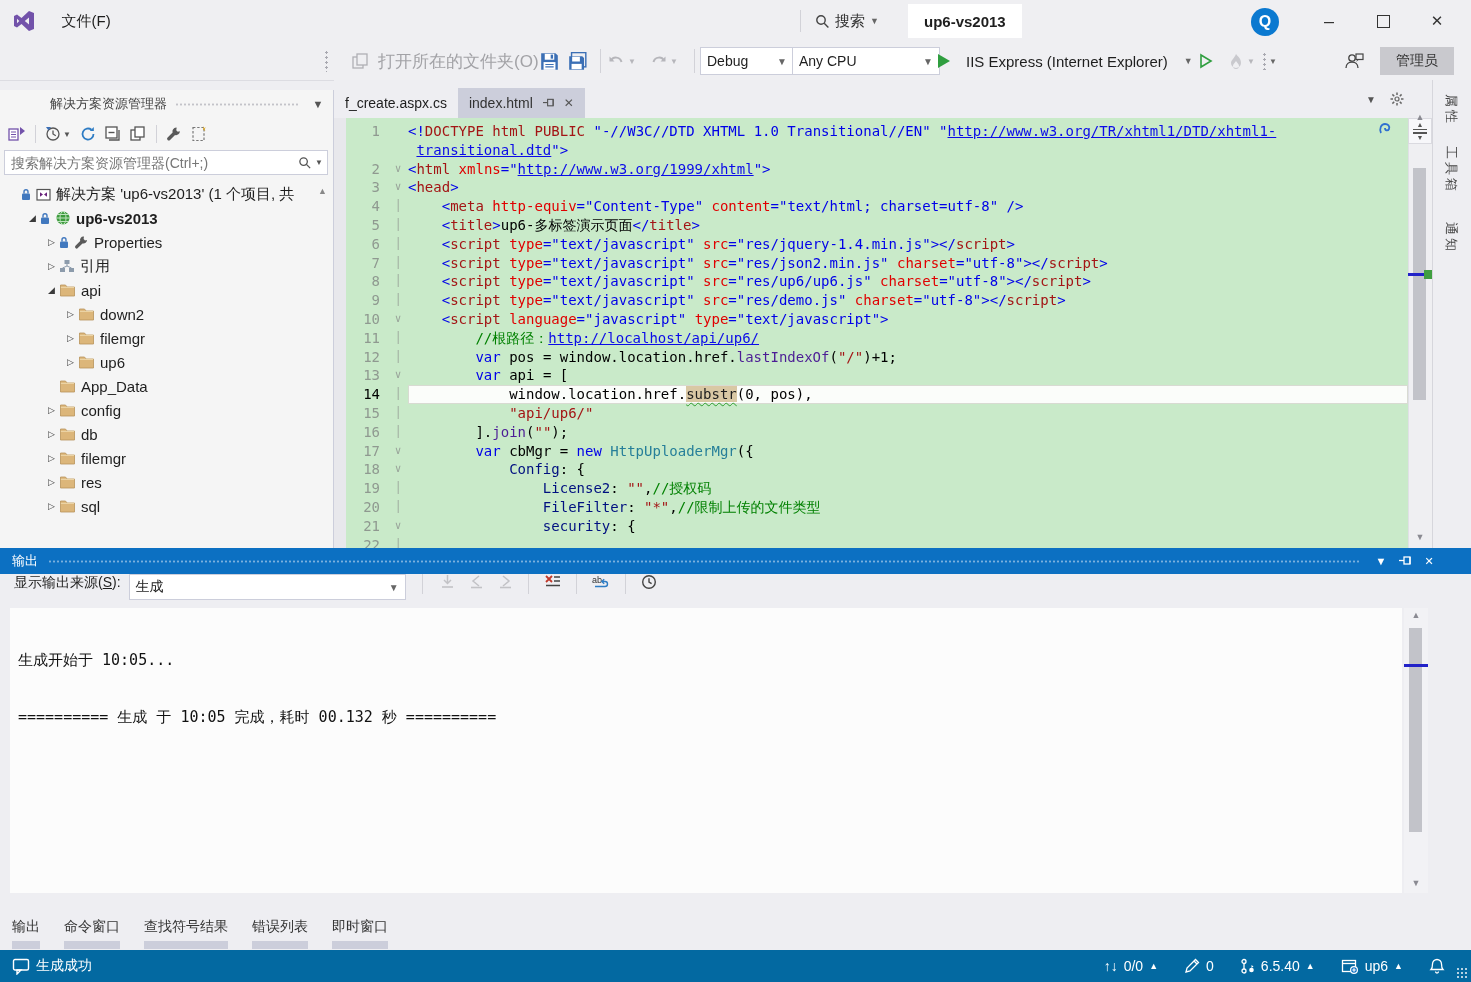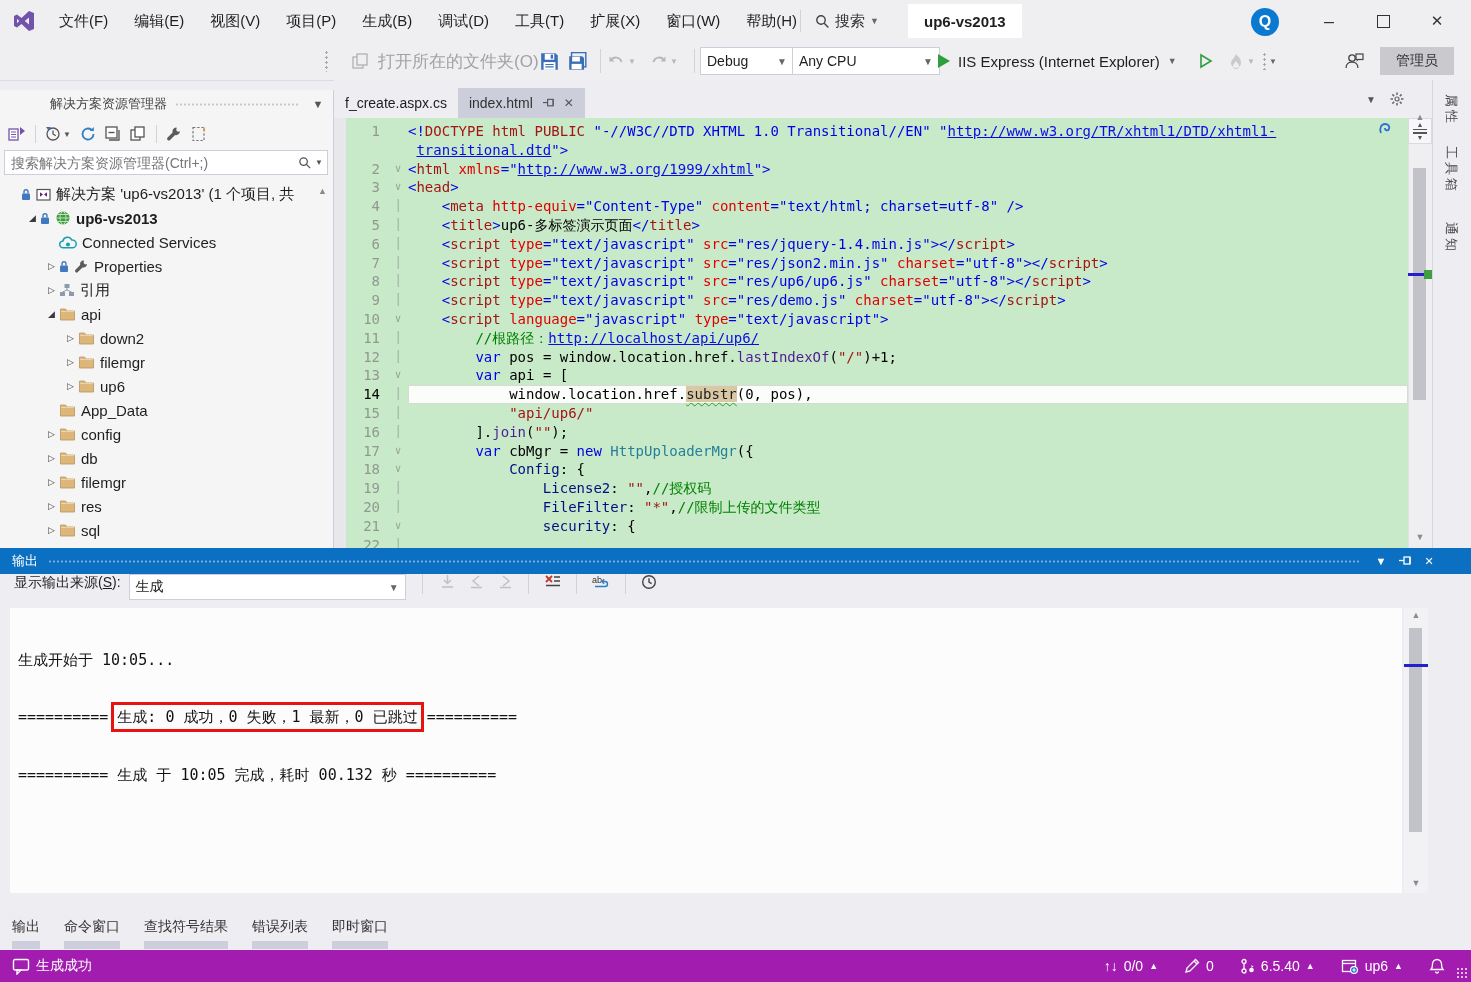--- a/index.html
+++ b/index.html
@@ -4,21 +4,21 @@
 <style>
   html,body{margin:0;padding:0;background:#888;}
   .screen{position:relative;width:1471px;height:982px;background:#EEEEF2;overflow:hidden;
           font-family:"Liberation Sans",sans-serif;color:#1E1E1E;}
   .abs{position:absolute;}
   .flex{display:flex;align-items:center;}
 
   
   #titlebar{left:0;top:0;width:1471px;height:42px;background:#EFEFF2;}
   #vs-logo{left:12px;top:9px;width:24px;height:24px;}
-  #menu-items{left:46px;top:0;height:42px;}
+  #menu-items{left:46px;top:0;height:42px;flex-direction:column;}
   .menu-item{padding:0 13px;font-size:15px;line-height:42px;cursor:default;}
   #menu-sep{left:800px;top:10px;width:1px;height:22px;background:#D2D2D8;}
   #title-search{left:815px;top:0;height:42px;font-size:15px;color:#333;}
   #title-search .gap{margin:0 5px;}
   #window-title-box{left:908px;top:4px;height:34px;padding:0 16px;background:#FFFFFF;
      font-size:15px;font-weight:bold;display:flex;align-items:center;}
   #avatar{left:1251px;top:8px;width:28px;height:28px;border-radius:50%;background:#0B79D0;
      color:#fff;font-size:16px;font-weight:bold;display:flex;align-items:center;justify-content:center;}
   .win-btn{top:0;width:46px;height:42px;display:flex;align-items:center;justify-content:center;color:#333;}
   #btn-min{left:1306px;font-size:18px;}
@@ -105,21 +105,21 @@
   #out-scroll{left:1404px;top:60px;width:24px;height:285px;background:#F2F2F5;}
   #out-thumb{left:1409px;width:13px;background:#C2C3C9;}
   #out-mark{left:1404px;width:24px;height:3px;background:#2222C8;}
 
   
   #bottom-tabs{left:0;top:910px;width:1471px;height:40px;background:#EEEEF2;padding-left:12px;box-sizing:border-box;display:flex;align-items:flex-start;gap:24px;padding-top:8px;}
   .btab{display:flex;flex-direction:column;font-size:14px;color:#333;}
   .btab .shadow{height:8px;background:#CCCEDB;margin-top:5px;}
 
   
-  #statusbar{left:0;top:950px;width:1471px;height:32px;background:#a21caf;color:#fff;display:flex;align-items:center;font-size:14px;}
+  #statusbar{left:0;top:950px;width:1471px;height:32px;background:#0369a1;color:#fff;display:flex;align-items:center;font-size:14px;}
   .sb-item{display:flex;align-items:center;gap:6px;margin-left:26px;}
   .sb-caret{font-size:9px;}
   #sb-grip{position:absolute;right:3px;bottom:3px;width:12px;height:12px;
      background-image:radial-gradient(circle,rgba(255,255,255,.7) 1px,transparent 1.2px);background-size:4px 4px;}
   svg{display:block;}
 </style>
 </head>
 <body>
 
 <div class="screen">
@@ -217,21 +217,21 @@
           <span>Debug</span>
           <span class="caret">▼</span>
         </div>
     </div>
     <div class="tb" style="left:792px;">
       <div class="combo" style="width:134px;">
           <span>Any CPU</span>
           <span class="caret">▼</span>
         </div>
     </div>
-    <div class="tb" style="left:938px;gap:8px;">
+    <div class="tb" style="left:938px;gap:16px;">
       <span class="play-solid"></span>
       <span style="font-size:15px;">IIS Express (Internet Explorer)</span>
       <span style="font-size:9px;color:#666;">▼</span>
     </div>
     <div class="tb" style="left:1198px;">
       <svg width="16" height="16" viewBox="0 0 16 16">
           <path d="M3 2 L13 8 L3 14 Z" fill="none" stroke="#2F9E3F" stroke-width="1.6"></path>
         </svg>
     </div>
     <div class="tb" style="left:1228px;gap:3px;">
@@ -356,30 +356,20 @@
             </svg>
           </span>
           <span class="tree-ico">
             <svg width="16" height="16" viewBox="0 0 16 16">
               <circle cx="8" cy="8" r="6.5" fill="#3C9B3C"></circle>
               <ellipse cx="8" cy="8" rx="3" ry="6.5" fill="none" stroke="#BFE3BF" stroke-width="1"></ellipse>
               <path d="M1.5 8h13M2.5 4.5h11M2.5 11.5h11" stroke="#BFE3BF" stroke-width="1" fill="none"></path>
             </svg>
           </span>
           <span style="font-weight: bold;">up6-vs2013</span>
-        </div>
-        <div class="tree-row" style="padding-left: 44px;">
-          <span class="tree-arrow"></span>
-          <span class="tree-ico">
-            <svg width="18" height="13" viewBox="0 0 17 12">
-              <path d="M4 11a3.2 3.2 0 01-.3-6.4A4.4 4.4 0 0112 3.6 3.4 3.4 0 0113 11z" fill="none" stroke="#1B9FB0" stroke-width="1.4"></path>
-              <circle cx="8.5" cy="7.8" r="1.9" fill="#1B9FB0"></circle>
-            </svg>
-          </span>
-          <span>Connected Services</span>
         </div>
         <div class="tree-row" style="padding-left: 44px;">
           <span class="tree-arrow">▷</span>
           <span class="tree-ico">
             <svg width="10" height="13" viewBox="0 0 10 13">
               <rect x="1" y="5.5" width="8" height="6.5" rx="1" fill="#4178BE"></rect>
               <path d="M3 5.5V3.8a2 2 0 014 0v1.7" fill="none" stroke="#4178BE" stroke-width="1.4"></path>
             </svg>
           </span>
           <span class="tree-ico">
@@ -742,21 +732,20 @@
       <span style="width:1px;height:20px;background:#D2D2D8;margin:0 8px;"></span>
       <span class="ot-icon">
           <svg width="16" height="16" viewBox="0 0 16 16">
             <circle cx="8" cy="8" r="6.3" fill="none" stroke="#444" stroke-width="1.4"></circle>
             <path d="M8 4.3V8l2.6 1.7" stroke="#444" stroke-width="1.4" fill="none"></path>
           </svg>
         </span>
     </div>
     <div id="out-text" class="abs">
       <div>生成开始于 10:05...</div>
-      <div><span>========== </span><span class="red-box">生成: 0 成功，0 失败，1 最新，0 已跳过</span><span> ==========</span></div>
       <div>========== 生成 于 10:05 完成，耗时 00.132 秒 ==========</div>
     </div>
     <div id="out-scroll" class="abs"></div>
     <div class="scroll-arrow" style="left:1404px;top:62px;">▲</div>
     <div id="out-thumb" class="abs" style="top:80px;height:204px;"></div>
     <div id="out-mark" class="abs" style="top:116px;"></div>
     <div class="scroll-arrow" style="left:1404px;top:330px;">▼</div>
   </div>
 
   <div id="bottom-tabs" class="abs">

